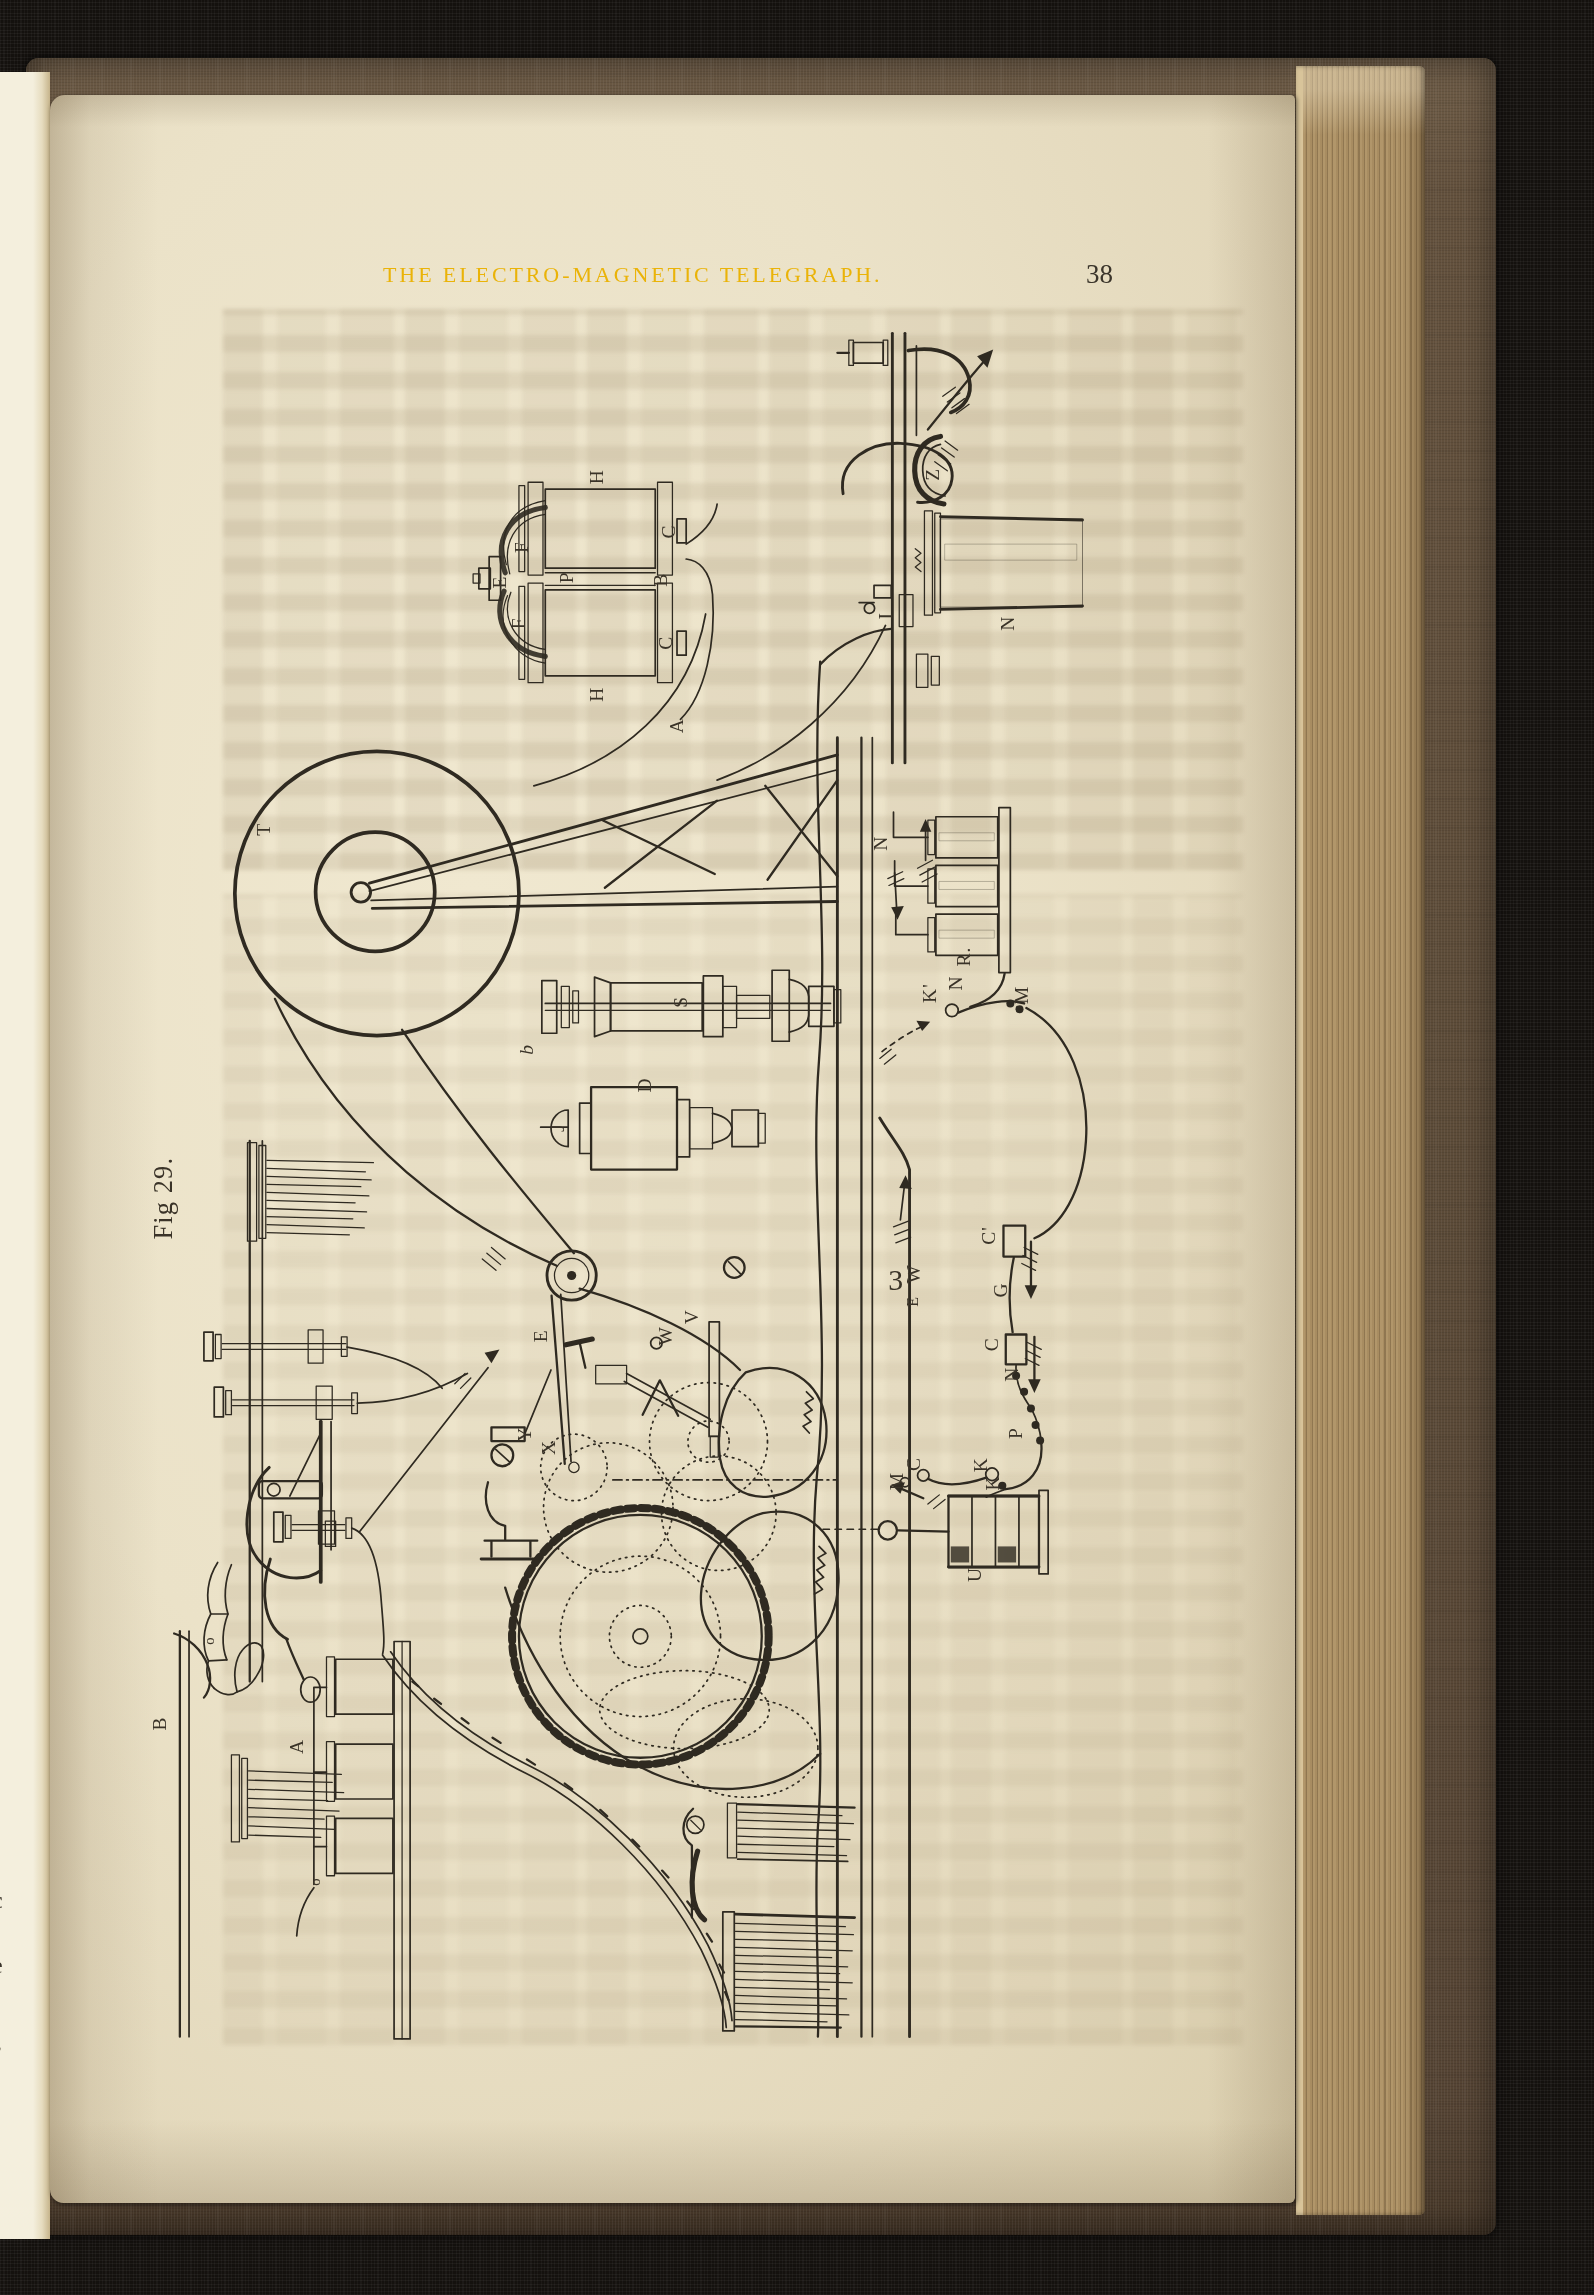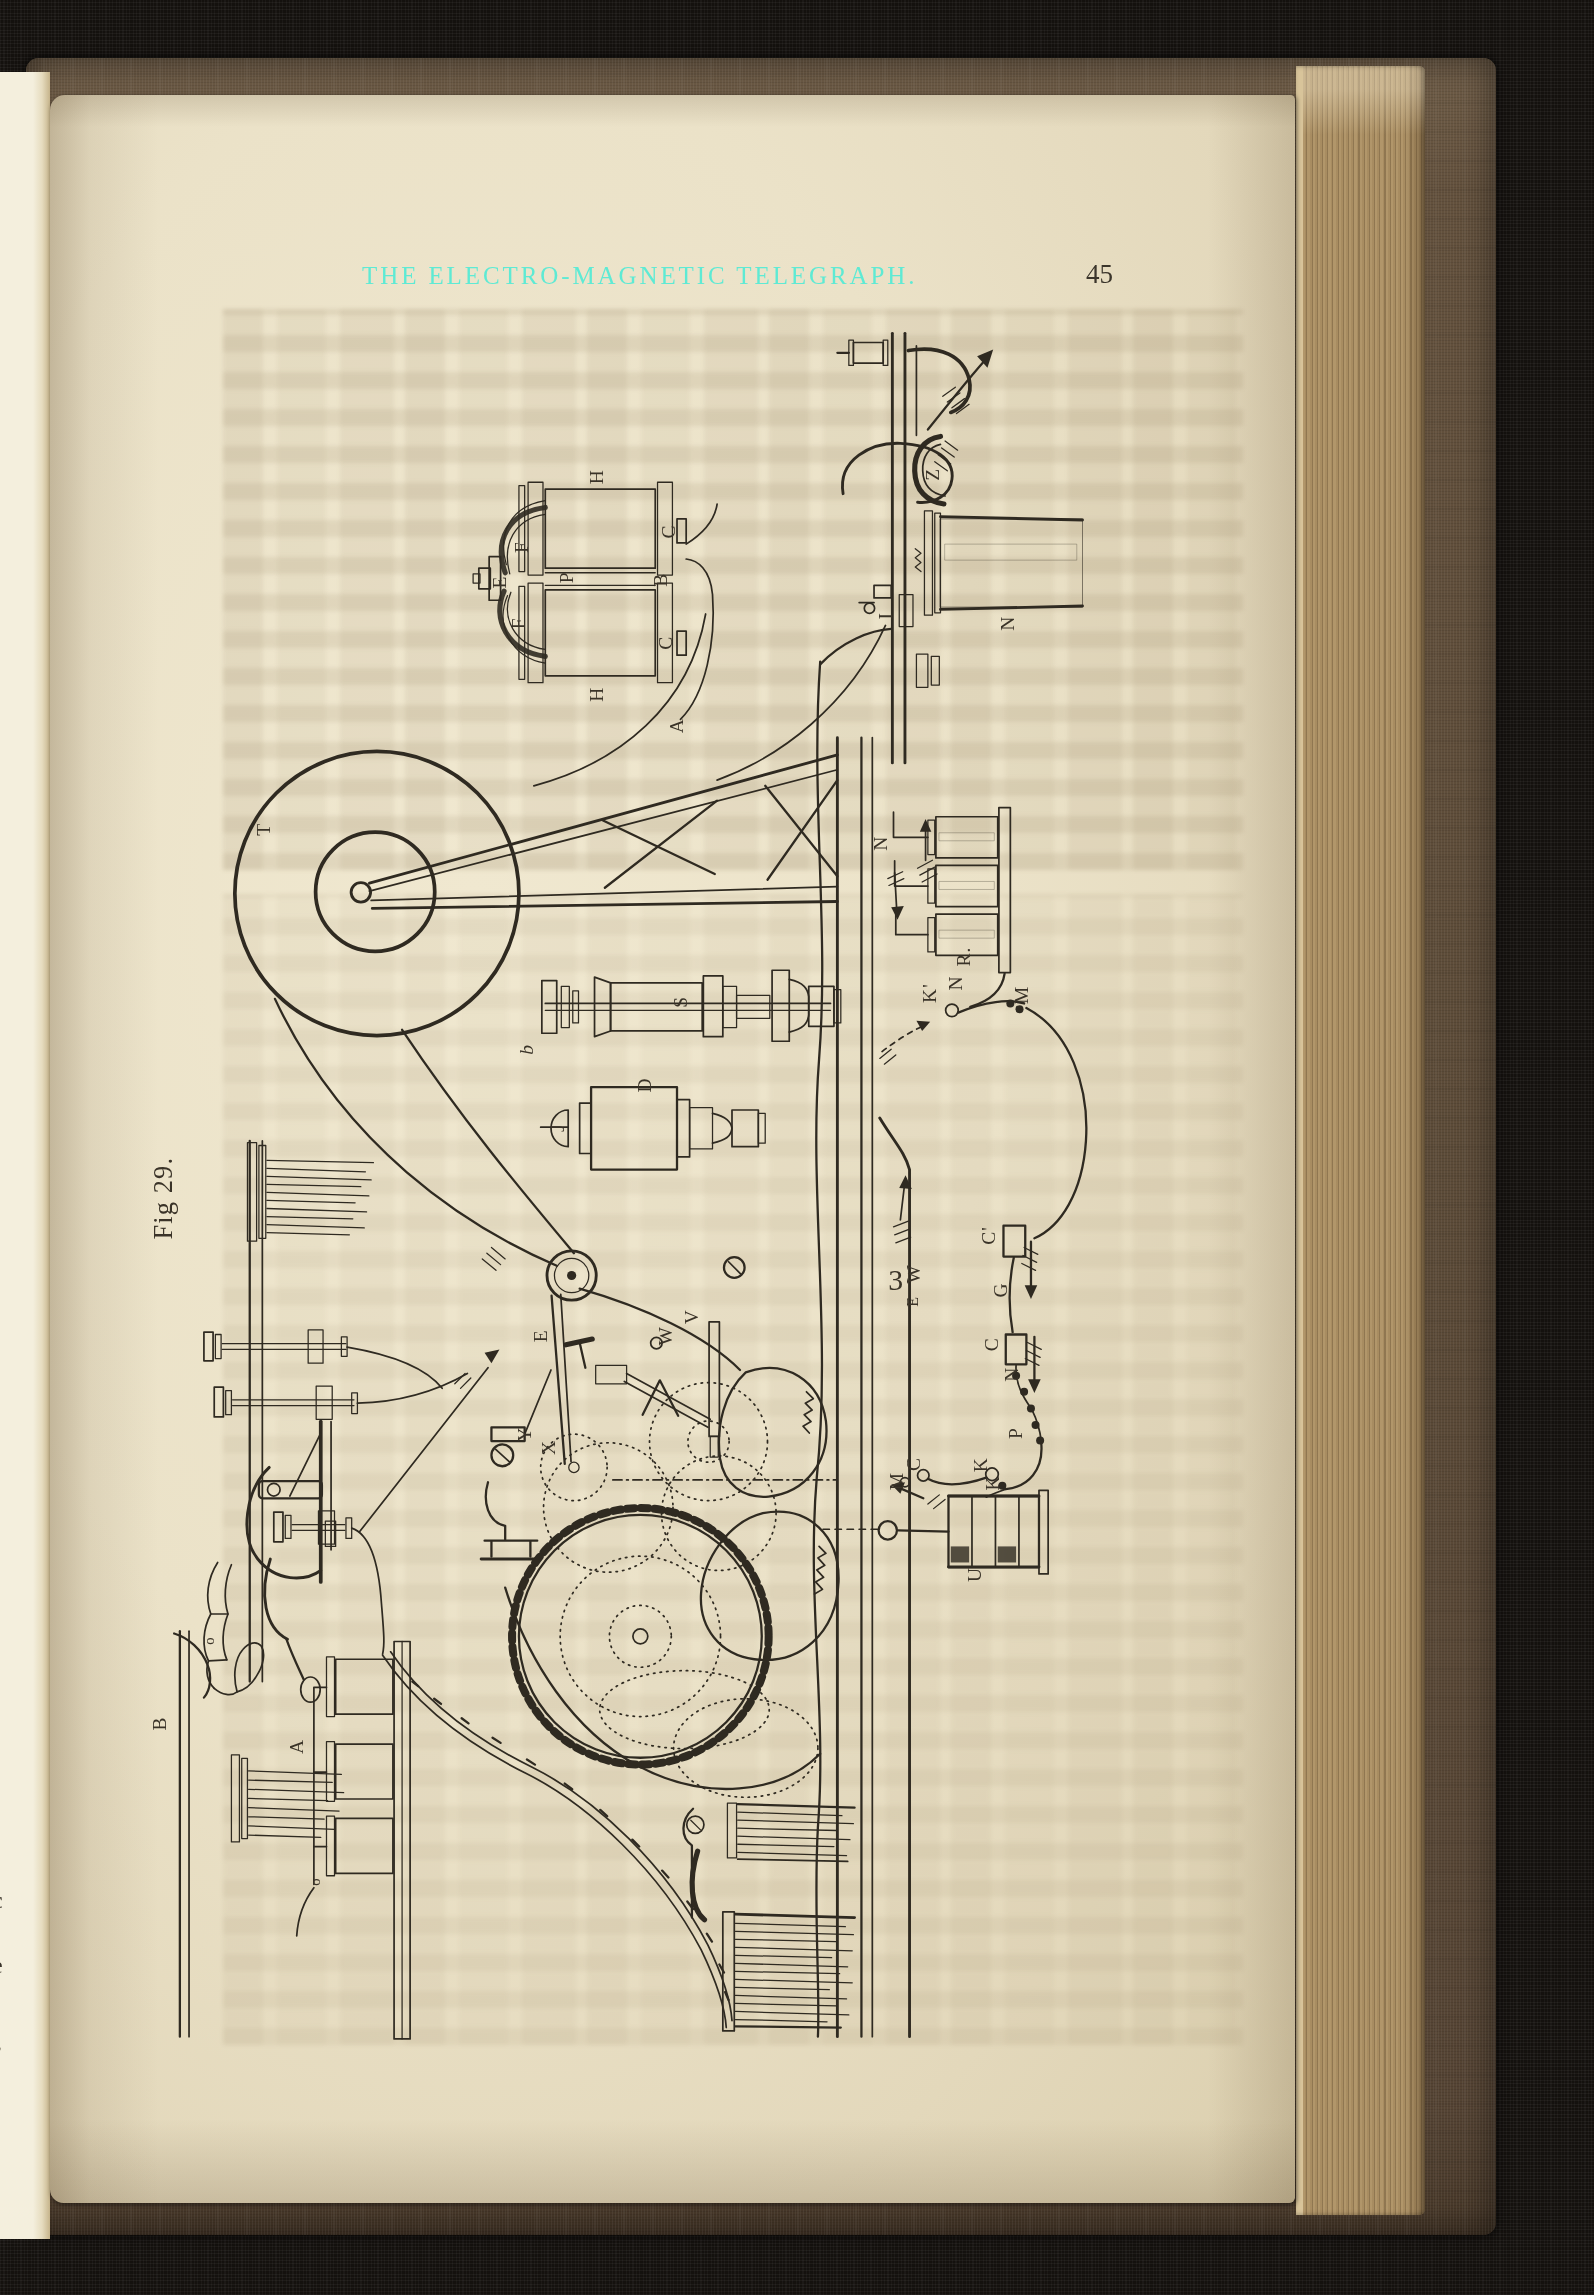--- a/index.html
+++ b/index.html
@@ -44,21 +44,21 @@
   
   .ghost{position:absolute;filter:blur(2.3px);
     background-image:
       repeating-linear-gradient(90deg, rgba(112,90,56,.16) 0 40px, rgba(0,0,0,0) 40px 54px,
         rgba(112,90,56,.11) 54px 103px, rgba(0,0,0,0) 103px 117px,
         rgba(112,90,56,.14) 117px 171px, rgba(0,0,0,0) 171px 182px),
       repeating-linear-gradient(0deg, rgba(112,90,56,.20) 0 17px, rgba(0,0,0,0) 17px 37px);}
   .g1{left:223px;top:309px;width:1020px;height:561px;opacity:.55;}
   .g2{left:223px;top:894px;width:1020px;height:1151px;opacity:.34;}
   
-  .title{position:absolute;left:362px;top:262px;font-size:25px;letter-spacing:2.9px;color:#5eead4;white-space:nowrap;}
+  .title{position:absolute;left:383px;top:262px;font-size:22px;letter-spacing:2.9px;color:#eab308;white-space:nowrap;}
   .folio{position:absolute;left:1086px;top:259px;font-size:27px;color:#3b352b;}
   
   svg{position:absolute;left:0;top:0;}
   svg *{stroke:#2f2a21;fill:none;stroke-linecap:round;stroke-linejoin:round;}
   .f1{stroke-width:2.2}.f2{stroke-width:3}.f3{stroke-width:4}.f4{stroke-width:5}.f5{stroke-width:6.5}.th{stroke-width:9}
   .dot{fill:#2f2a21;stroke:none}
   .dsh{stroke-dasharray:2.5 9}
   .dsh2{stroke-dasharray:13 11}
   .dsh3{stroke-dasharray:9 9}
   .fl{fill:#3a3328;stroke:none;font-family:"Liberation Serif","DejaVu Serif",serif;text-anchor:middle;letter-spacing:2px;}
@@ -74,21 +74,21 @@
   <div class="sliver">
     <span style="top:1815px">c</span>
     <span style="top:1880px">e</span>
     <span style="top:1959px">s</span>
   </div>
   <div class="page"></div>
   <div class="ghost g1"></div>
   <div class="ghost g2"></div>
 
   <div class="title">THE ELECTRO-MAGNETIC TELEGRAPH.</div>
-  <div class="folio">45</div>
+  <div class="folio">38</div>
 
   <svg width="1594" height="2295" viewBox="0 0 2783 4007">
     <defs>
       <pattern id="hh" width="8" height="7" patternUnits="userSpaceOnUse">
           <path d="M0,3.5 H8" stroke-width="2.2"></path>
         </pattern>
       <pattern id="hhd" width="8" height="5" patternUnits="userSpaceOnUse">
           <path d="M0,2.5 H8" stroke-width="2.4"></path>
         </pattern>
       <pattern id="hv" width="7" height="8" patternUnits="userSpaceOnUse">

